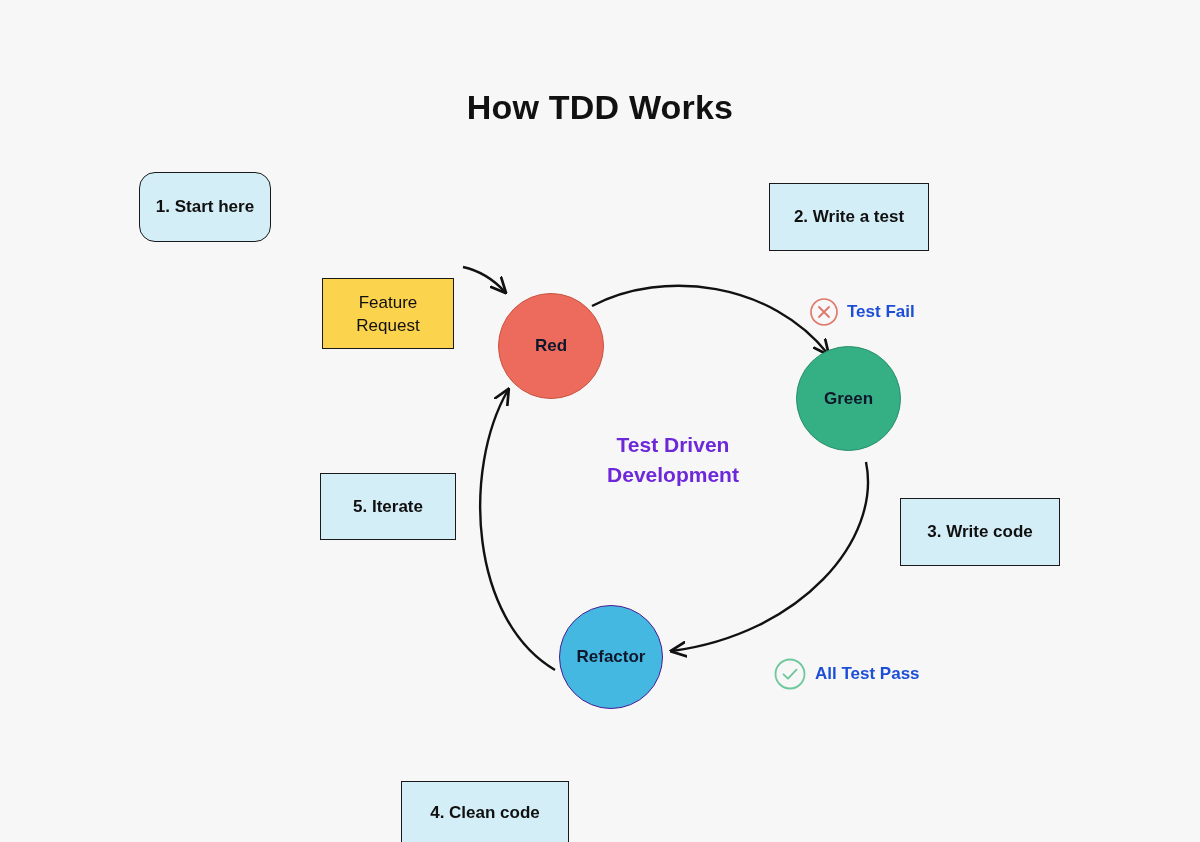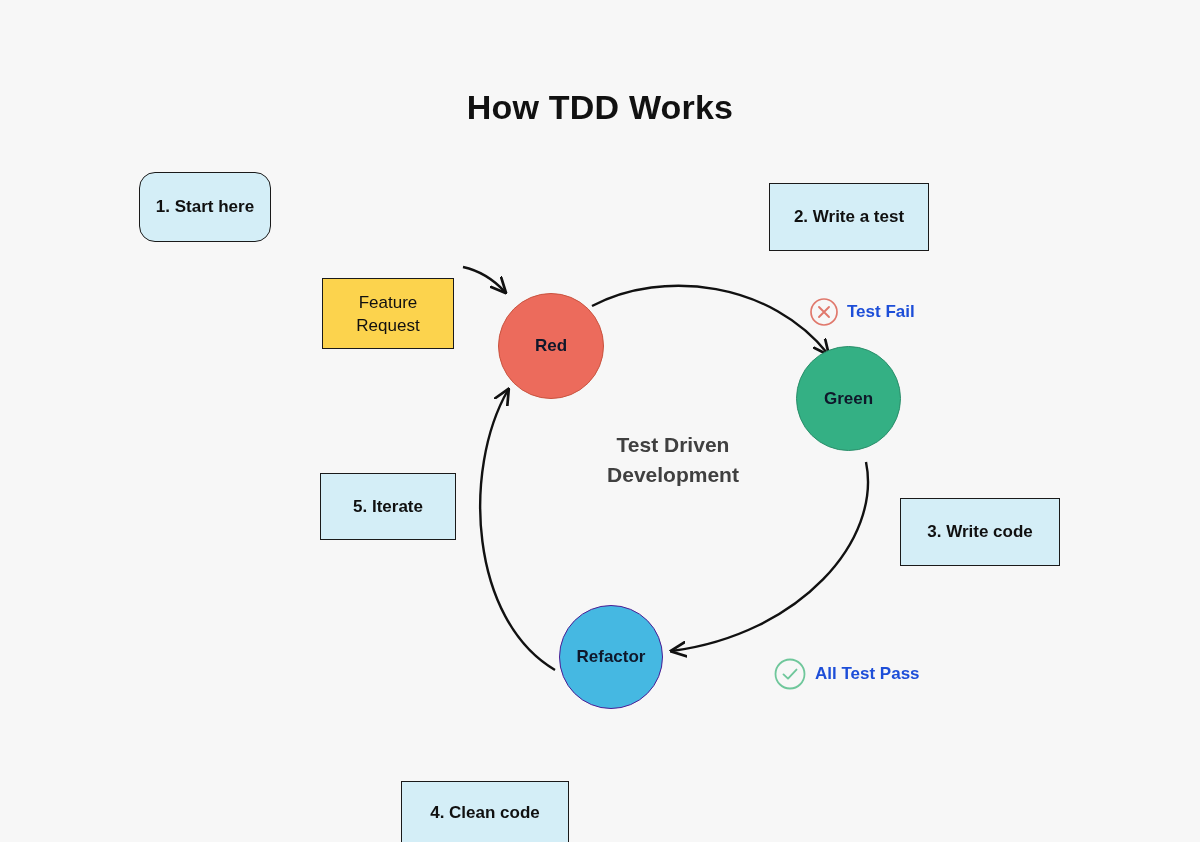--- a/index.html
+++ b/index.html
@@ -74,21 +74,21 @@
     border: 1px solid #4c1d95;
   }
   .center-label {
     position: absolute;
     left: 573px;
     top: 430px;
     width: 200px;
     text-align: center;
     font-size: 21px;
     font-weight: bold;
-    color: #404040;
+    color: #6d28d9;
     line-height: 30px;
   }
   .feature-box {
     position: absolute;
     left: 322px;
     top: 238px;
     width: 132px;
     height: 71px;
     background: #fcd34d;
     border: 1.6px solid #1a1a1a;

